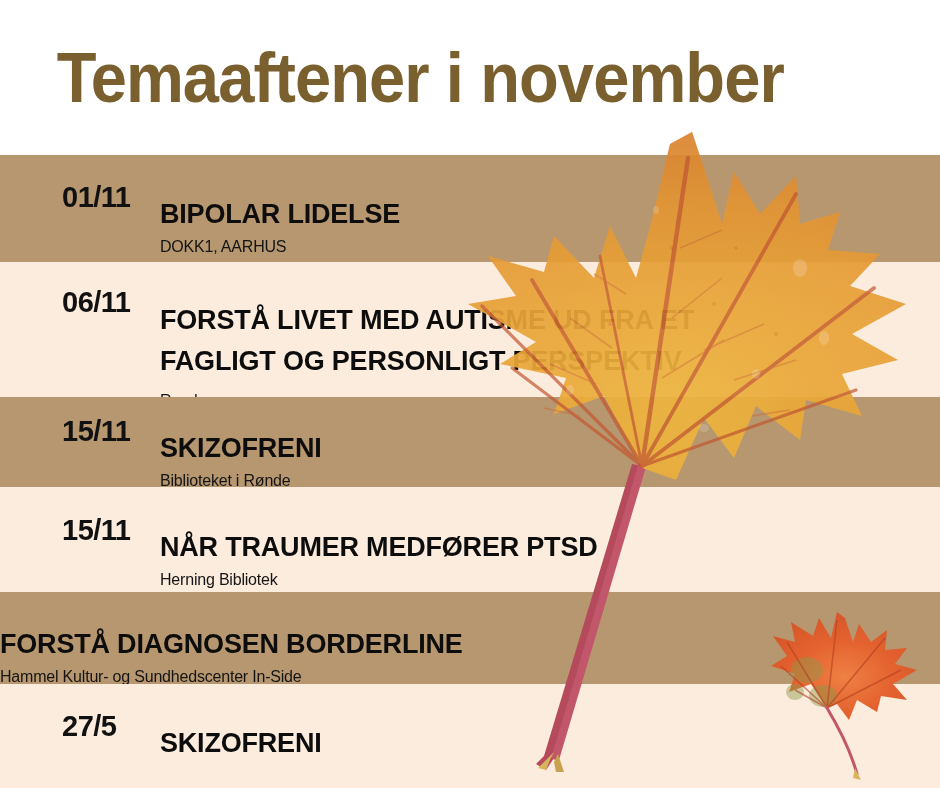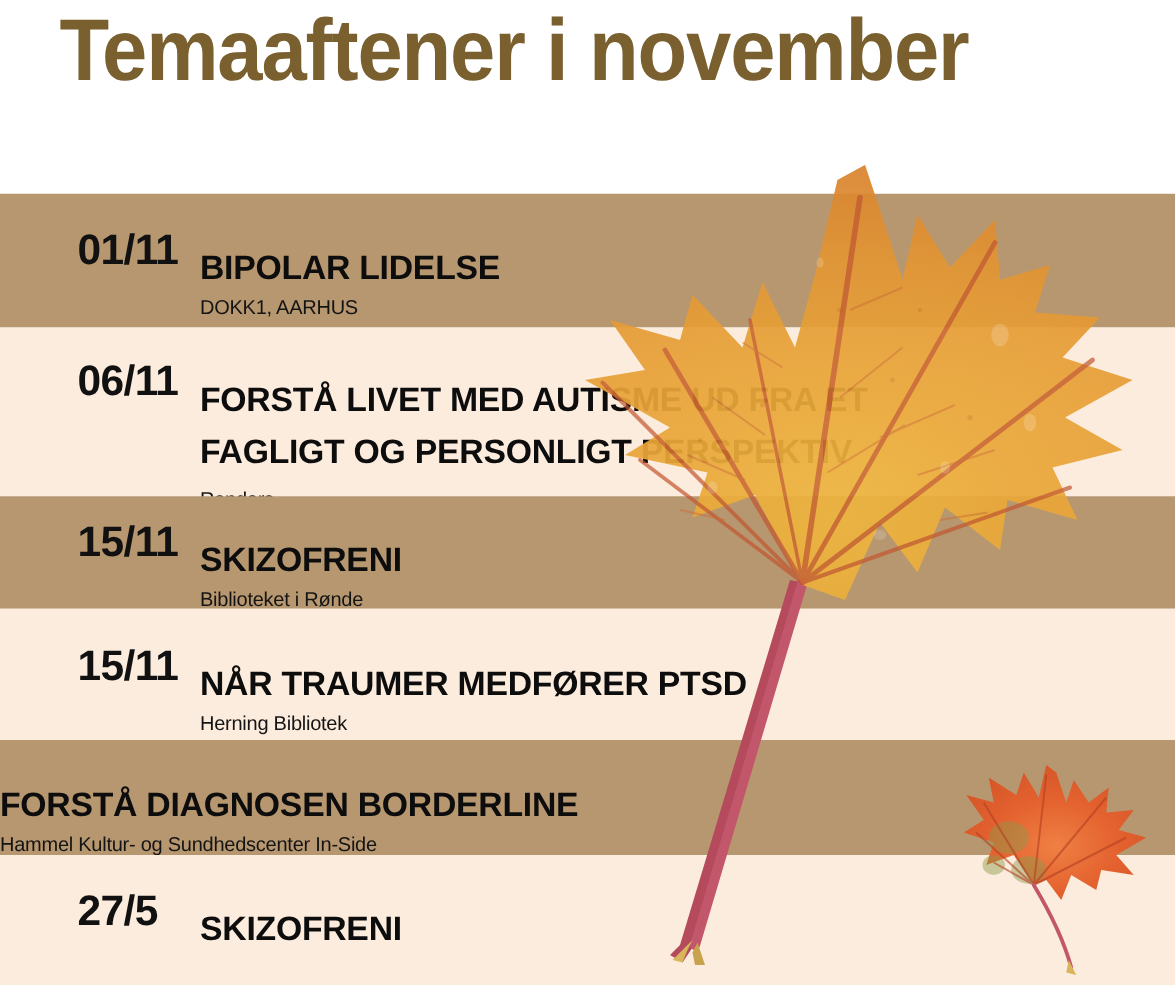--- a/index.html
+++ b/index.html
@@ -11,23 +11,23 @@
   }
   .poster{
     position:relative;
     width:940px;height:788px;
     background:#ffffff;
     overflow:hidden;
   }
 
   
   .header{
-    position:absolute;left:3px;top:0;width:820px;height:155px;
+    position:absolute;left:12px;top:0;width:820px;height:155px;
     background:#ffffff;
-    display:flex;
+    display:flex;align-items:center;
   }
   .poster-title{
     margin:0;
     padding-left:48px;
     font-family:"Liberation Sans", sans-serif;
     font-size:70px;
     line-height:80px;
     font-weight:700;
     letter-spacing:-1px;
     color:#7a5f2f;
@@ -47,21 +47,21 @@
     align-items:flex-start;
   }
   .row.tan{background:#b7976f;}
   .row.cream{background:#fcecdd;}
 
   .row-date{
     width:160px;
     flex:0 0 160px;
     padding-left:62px;
     box-sizing:border-box;
-    font-size:34px;
+    font-size:29px;
     font-weight:700;
     color:#111111;
     letter-spacing:-0.5px;
     white-space:nowrap;
   }
   .row-body{
     flex:1 1 auto;
     padding-right:12px;
   }
   .row-title{

